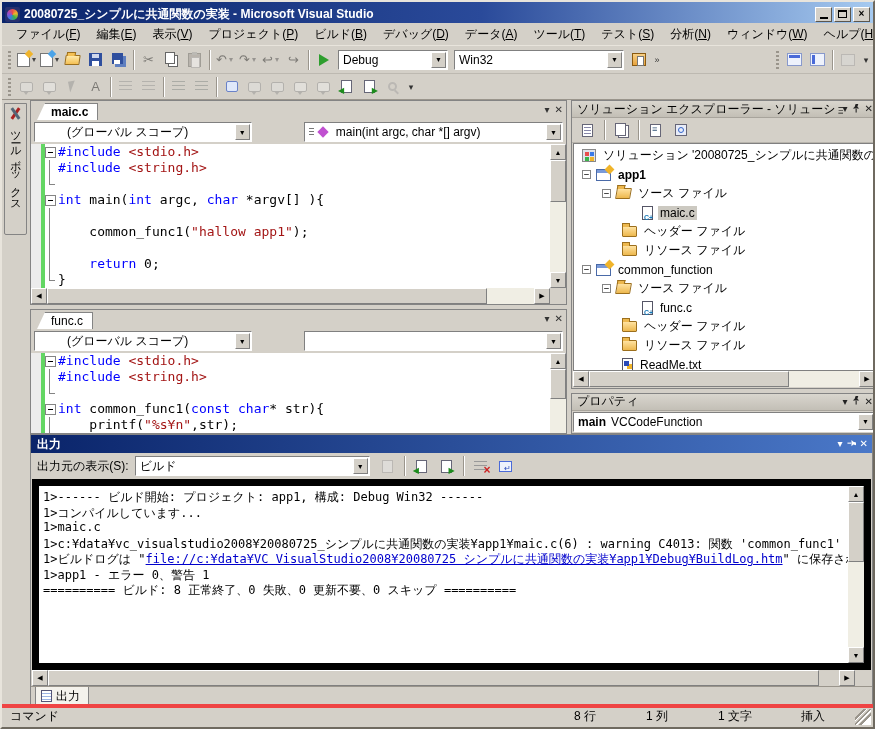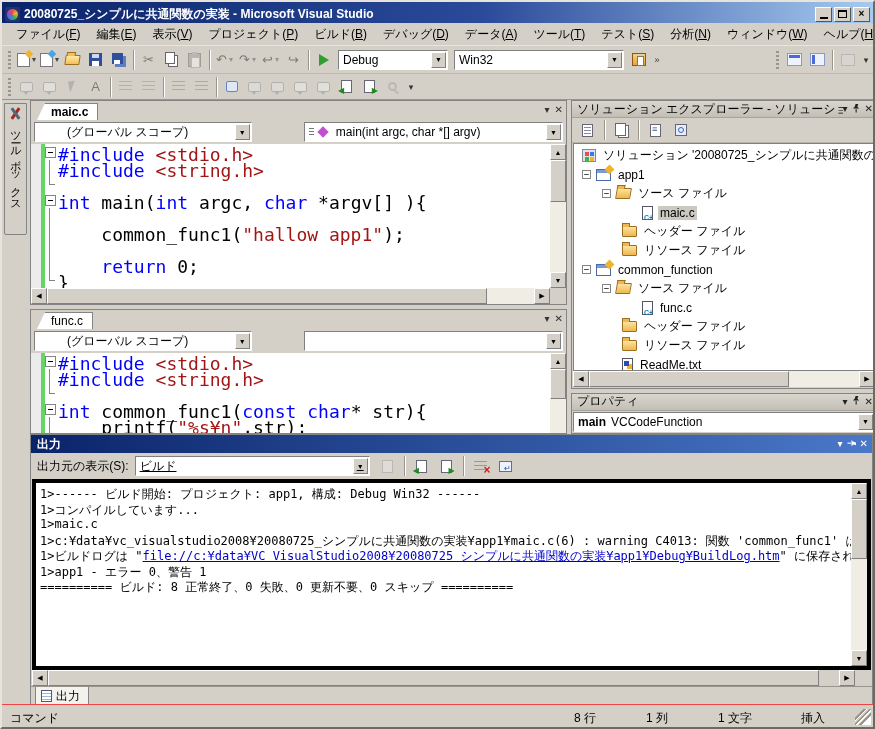--- a/index.html
+++ b/index.html
@@ -118,21 +118,21 @@
   .navbar{height:24px;display:flex;align-items:center;padding:2px 3px;gap:4px;background:#d4d0c8;}
   .navcombo{height:20px;background:#fff;border:1px solid;border-color:#808080 #fff #fff #808080;
     display:flex;align-items:center;overflow:hidden;}
   .nc1{flex:1;padding-left:28px;}
   .nc2{width:49%;margin-left:48px;}
   .navcombo .cval{flex:1;padding:0 4px;white-space:nowrap;overflow:hidden;}
   .g-mlines{width:5px;height:9px;margin-left:4px;flex:none;
     background:repeating-linear-gradient(180deg,#777 0 1px,transparent 1px 3px);}
   .g-method{width:8px;height:8px;background:#c050d0;transform:rotate(45deg);margin:0 5px 0 5px;flex:none;}
   .edmain{flex:1;display:flex;overflow:hidden;background:#fff;}
-  .edtext{flex:1;overflow:hidden;font-family:"DejaVu Sans Mono",monospace;font-size:18px;background:#fff;}
+  .edtext{flex:1;overflow:hidden;font-family:"DejaVu Sans Mono",monospace;font-size:13px;background:#fff;}
   .cl{height:16px;display:flex;white-space:pre;}
   .m-sel{width:10px;background:#ececec;flex:none;}
   .m-chg{width:4px;background:#63d663;flex:none;}
   .m-out{width:13px;flex:none;position:relative;background:#fff;}
   .o-box{background:linear-gradient(#555,#555) 2px 3px/1px 9px no-repeat #fff;}
   .o-box::after{content:"";position:absolute;left:0;top:3px;width:9px;height:9px;border:1px solid #848484;
     background:linear-gradient(#000,#000) center/5px 1px no-repeat,#fff;}
   .o-bar{background:linear-gradient(#848484,#848484) 4px 0/1px 100% no-repeat #fff;}
   .o-end{background:linear-gradient(#848484,#848484) 4px 0/1px 9px no-repeat,
          linear-gradient(#848484,#848484) 4px 8px/6px 1px no-repeat,#fff;}
@@ -159,21 +159,21 @@
   .pbtns{display:flex;gap:4px;align-items:center;color:#222;flex:none;}
   .pbtns span{font-size:10px;line-height:10px;}
   .setoolbar{height:25px;display:flex;align-items:center;padding-left:4px;background:#d4d0c8;gap:2px;
     border-bottom:1px solid #b8b4ac;}
   .setree{flex:1;background:#fff;border:1px solid #808080;margin:0 1px;overflow:hidden;padding-top:2px;}
   .trow{display:flex;align-items:center;height:19px;white-space:nowrap;}
   .exp{width:9px;height:9px;line-height:7px;font-size:9px;text-align:center;border:1px solid #848484;
     background:#fff;margin-right:5px;flex:none;font-family:"DejaVu Sans Mono",monospace;}
   .ti{flex:none;margin-right:5px;}
   .tlb{padding:0 2px;}
-  .tlb.b{font-weight:normal;}
+  .tlb.b{font-weight:bold;}
   .tlb.sel{background:#ccc9c1;}
   .t-solution{width:14px;height:13px;background:#dfe3ea;border:1px solid #888;position:relative;}
   .t-solution::after{content:"";position:absolute;left:2px;top:2px;width:4px;height:4px;background:#e84d4d;
     box-shadow:5px 0 0 #3a7ae8,0 5px 0 #3ab44a,5px 5px 0 #f0b42a;}
   .t-project{width:15px;height:12px;background:#fff;border:1px solid #4a6aa8;position:relative;}
   .t-project::before{content:"";position:absolute;left:0;top:0;right:0;height:3px;background:#7a9ad8;}
   .t-project::after{content:"";position:absolute;right:-3px;top:-4px;width:7px;height:7px;background:#f0b42a;transform:rotate(45deg);}
   .t-folder,.t-folderopen{width:15px;height:11px;background:linear-gradient(#ffe2a0,#edb84e);
     border:1px solid #9c6f1d;position:relative;border-radius:1px;}
   .t-folder::before,.t-folderopen::before{content:"";position:absolute;left:-1px;top:-4px;width:6px;height:3px;
@@ -190,36 +190,36 @@
   .propobj .cbtn{margin-left:auto;}
   
   .outpanel{position:absolute;left:28px;right:0;top:334px;height:274px;border:1px solid #848484;
     display:flex;flex-direction:column;background:#d4d0c8;justify-content:space-between;}
   .outtitle{height:18px;background:linear-gradient(90deg,#0a246a,#4a78c8);color:#fff;display:flex;
     align-items:center;padding:0 4px 0 6px;}
   .outtitle .txt{flex:1;font-weight:bold;}
   .outtitle .pbtns{color:#fff;}
   .outtoolbar{height:26px;display:flex;align-items:center;padding-left:6px;gap:2px;background:#d4d0c8;}
   .outcombo{width:235px;height:20px;background:#fff;border:1px solid;border-color:#808080 #fff #fff #808080;
-    display:flex;align-items:center;margin:0 4px;text-decoration:underline;}
+    display:flex;align-items:center;margin:0 4px;}
   .outcombo .cval{flex:1;padding:0 4px;}
-  .outmain{flex:1;display:flex;overflow:hidden;margin:0 1px;border:4px solid #000000;background:#e5e5e5;}
+  .outmain{flex:1;display:flex;overflow:hidden;margin:0 1px;border:7px solid #000000;background:#e5e5e5;}
   .outtext{flex:1;overflow:hidden;font-family:"DejaVu Sans Mono",monospace;font-size:12px;
     padding:3px 0 0 4px;background:#fff;}
   .ol{height:15.5px;white-space:pre;}
   .tk-link{color:#0000cc;text-decoration:underline;}
   .outhscroll{height:16px;display:flex;margin:0 1px;}
   .outtabs{height:21px;display:flex;align-items:flex-start;padding-left:4px;background:#d4d0c8;border-top:1px solid #9a958c;}
   .outtab{height:19px;display:flex;align-items:center;gap:4px;padding:0 8px 0 5px;background:#f4f2ec;
     border:1px solid #848484;border-top:none;}
   .t-outtab{width:11px;height:12px;border:1px solid #557;flex:none;
     background:repeating-linear-gradient(180deg,#fff 0 2px,#9cb4e4 2px 3px);}
   
   .statusbar{position:absolute;left:0;right:0;bottom:0;height:23px;background:#d4d0c8;display:flex;
-    align-items:flex-end;padding-left:8px;border-top:1px solid #ef4444;}
+    align-items:flex-start;padding-left:8px;border-top:4px solid #ef4444;}
   .sbspring{flex:1;}
   .sbseg{width:72px;text-align:center;flex:none;}
   .sbseg.w{width:84px;}
   .sizegrip{width:16px;height:16px;align-self:flex-end;flex:none;margin:0 2px 2px 6px;
     background:
      linear-gradient(135deg,transparent 0 6px,#9a958c 6px 8px,#fff 8px 9px,transparent 9px 10px,#9a958c 10px 12px,#fff 12px 13px,transparent 13px 14px,#9a958c 14px 16px,#fff 16px);}
   .pinsvg{display:inline-block;}
 </style>
 </head>
 <body>

